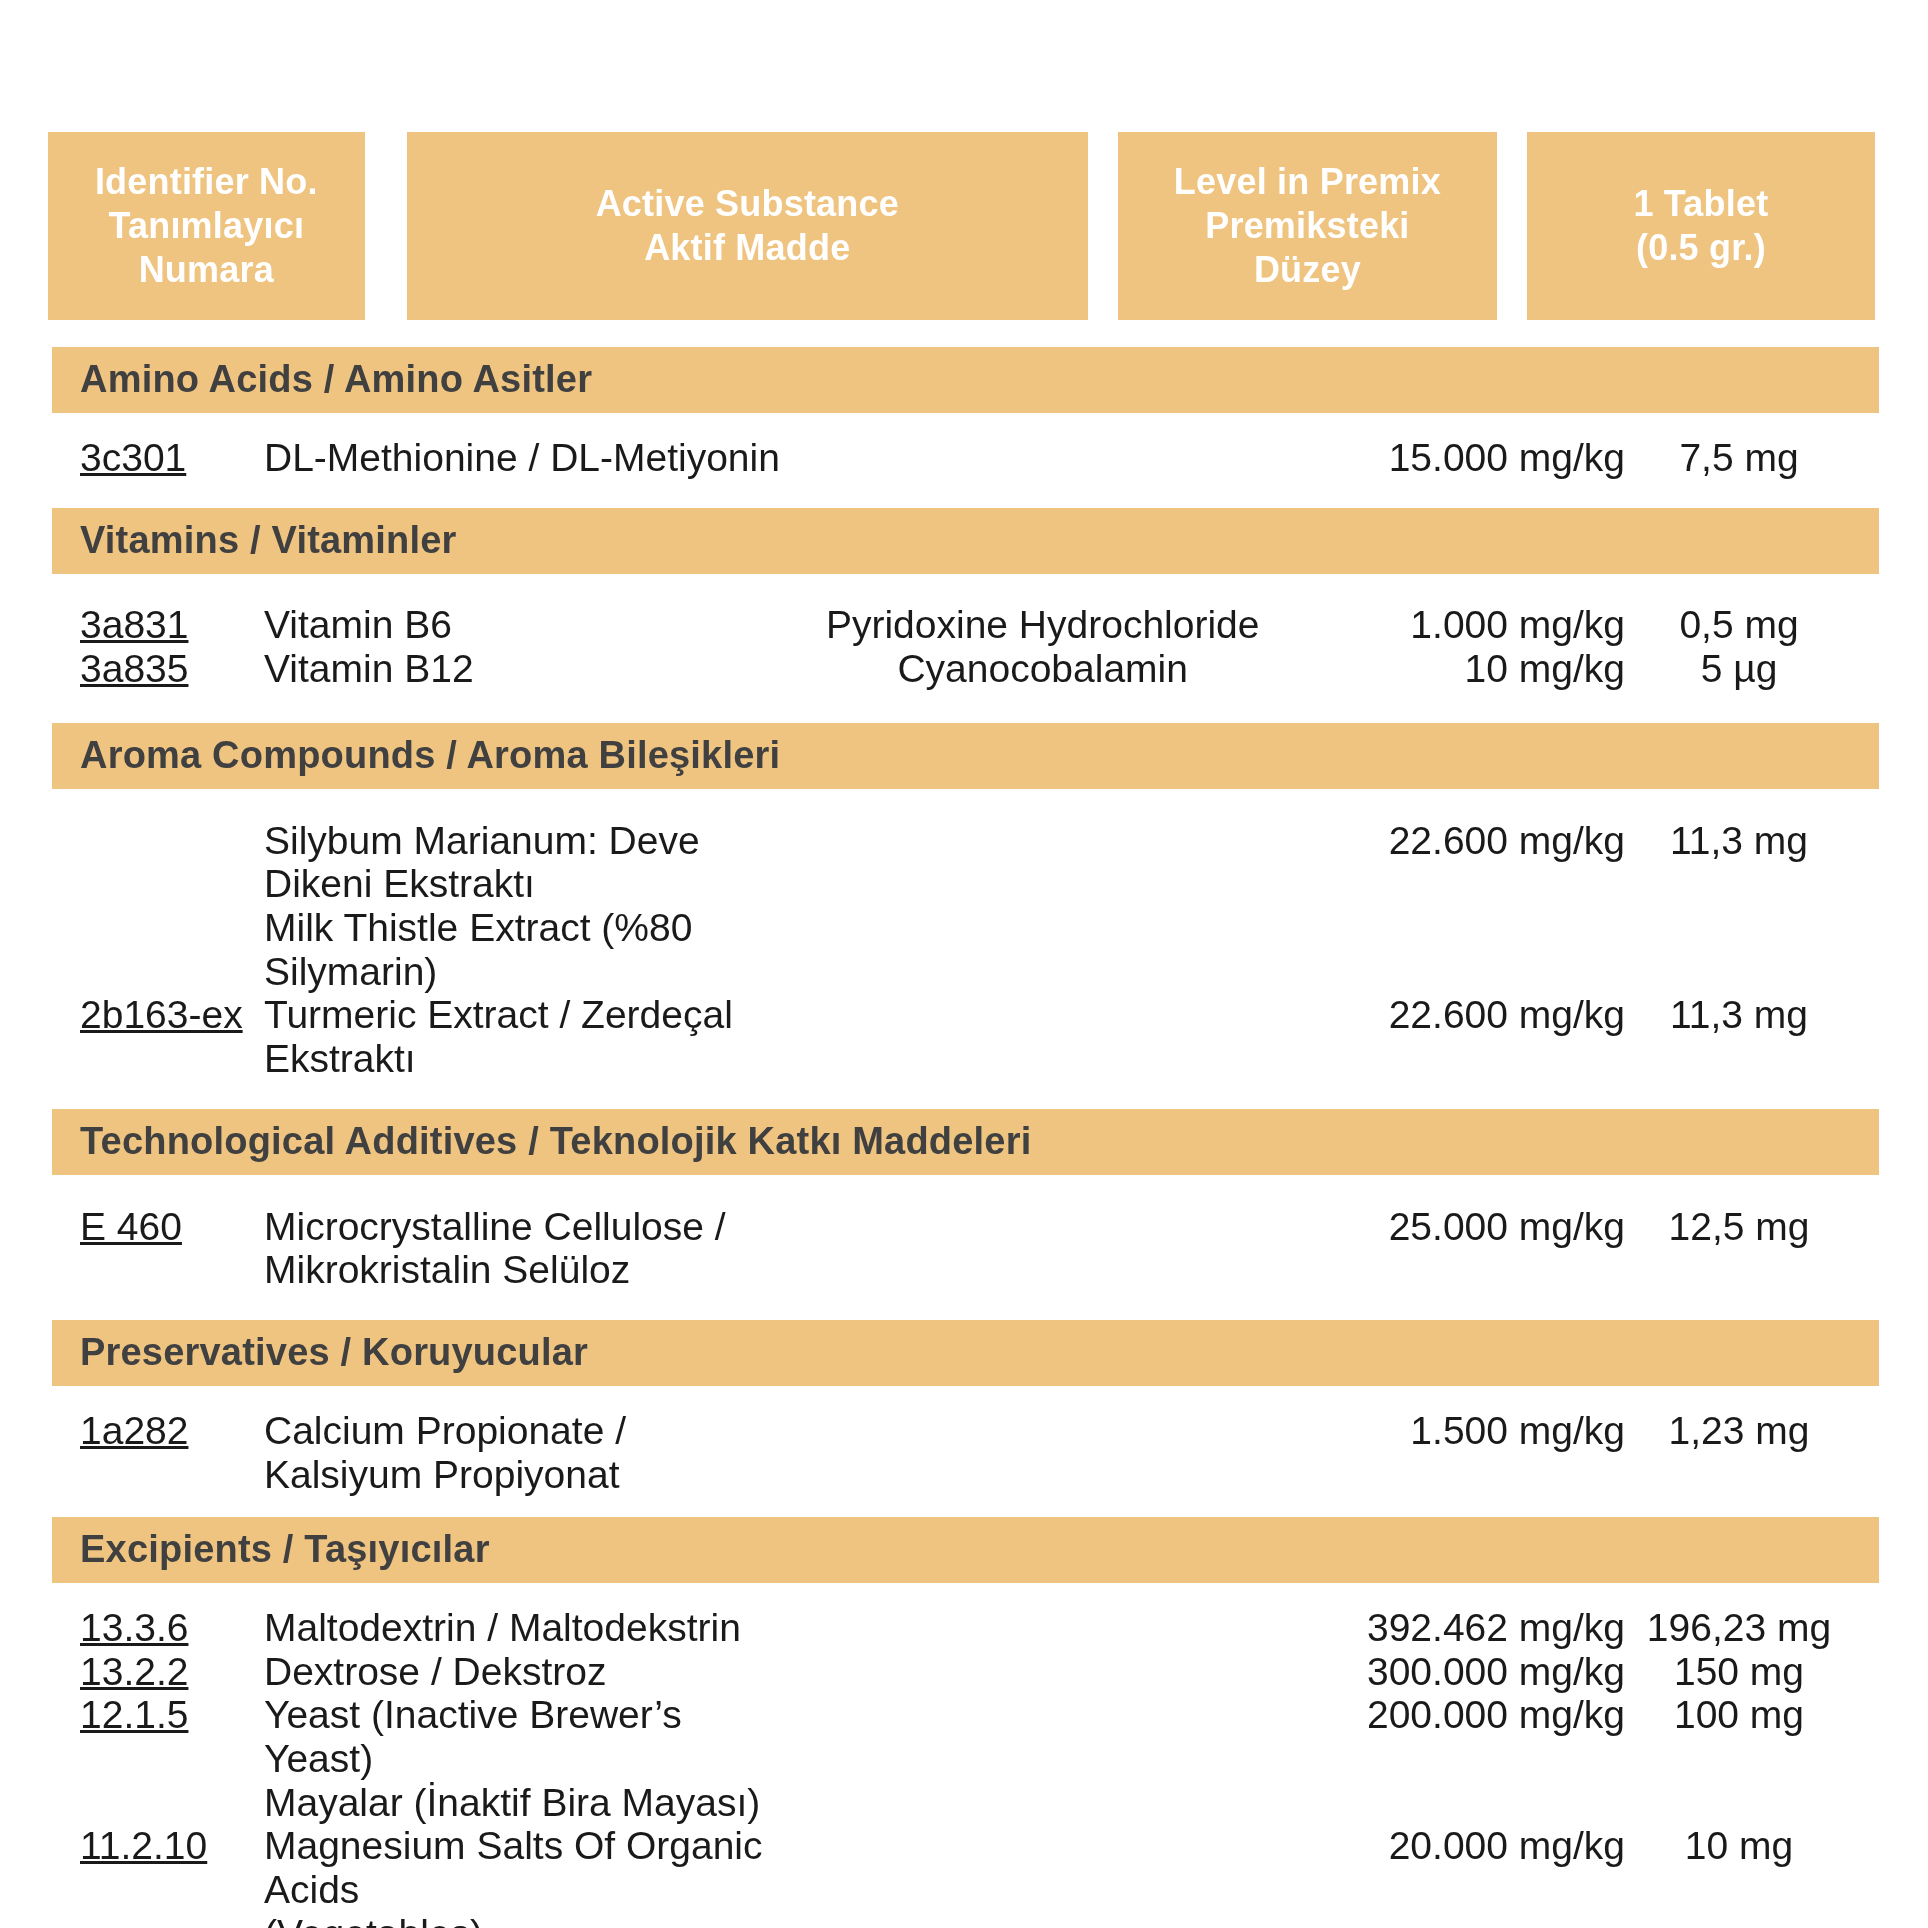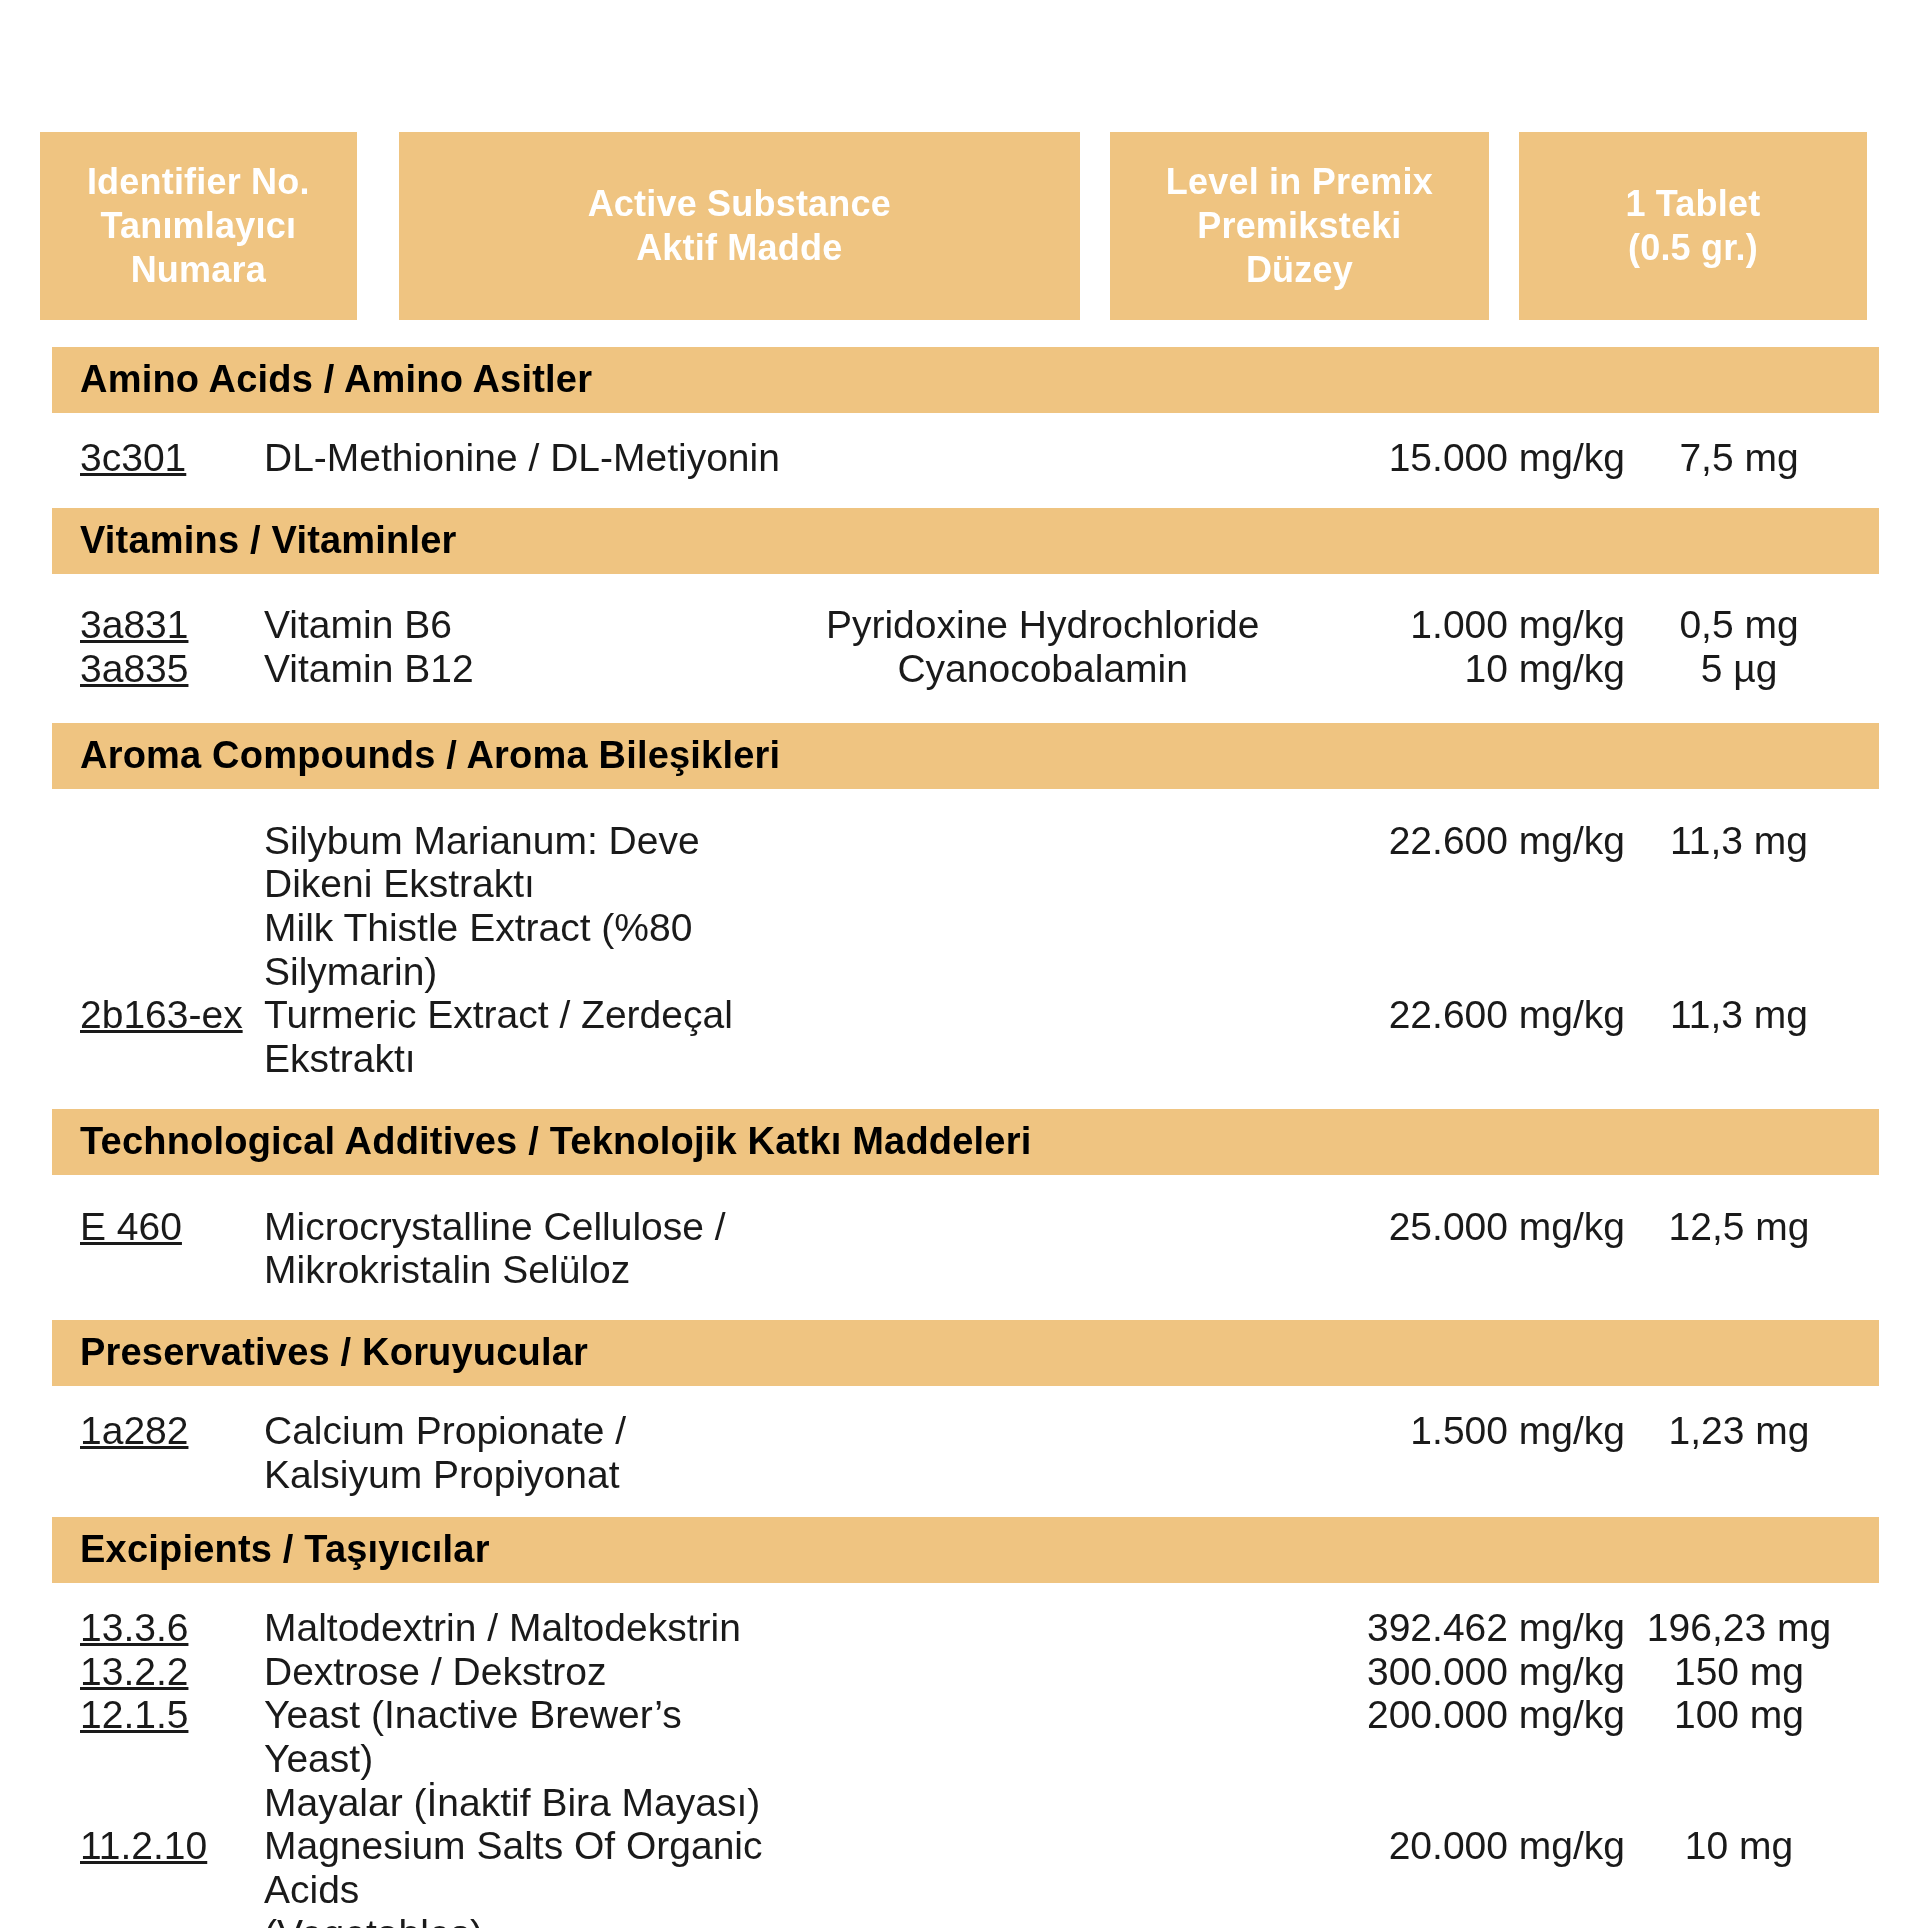--- a/index.html
+++ b/index.html
@@ -19,21 +19,21 @@
   .sheet {
     position: relative;
     width: 1928px;
     height: 1928px;
     padding: 0;
   }
 
   
   .header-row {
     position: absolute;
-    left: 40px;
+    left: 48px;
     top: 132px;
     width: 1827px;
     height: 188px;
     display: flex;
     gap: 30px;
   }
   .hcell {
     background: #efc481;
     color: #ffffff;
     display: flex;
@@ -55,21 +55,21 @@
   
   .table {
     position: absolute;
     left: 52px;
     top: 347px;
     width: 1827px;
   }
 
   .band {
     background: #efc481;
-    color: #000000;
+    color: #404040;
     font-size: 38px;
     font-weight: bold;
     line-height: 1.0;
     padding: 13px 0 15px 28px;
     letter-spacing: 0.2px;
     margin-bottom: 1.9px;
   }
 
   .rows { padding: 0; }
 

